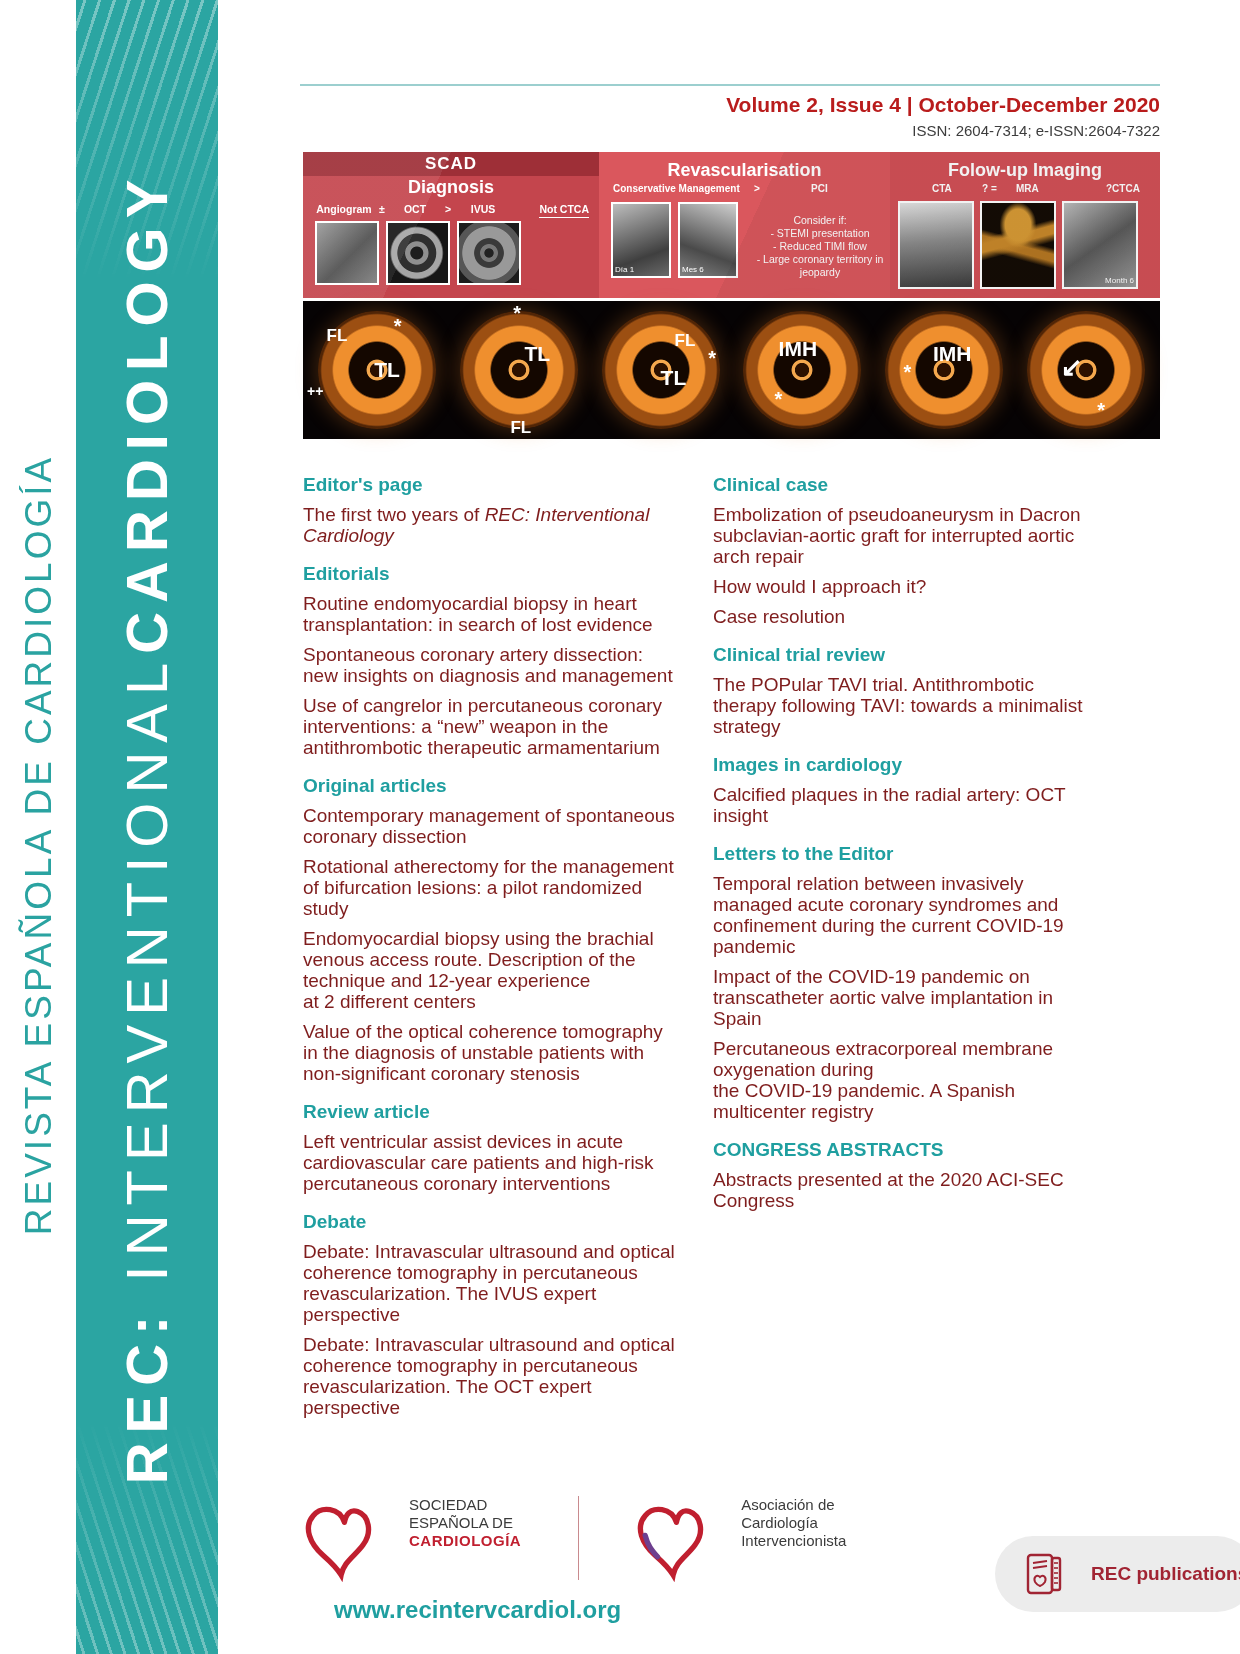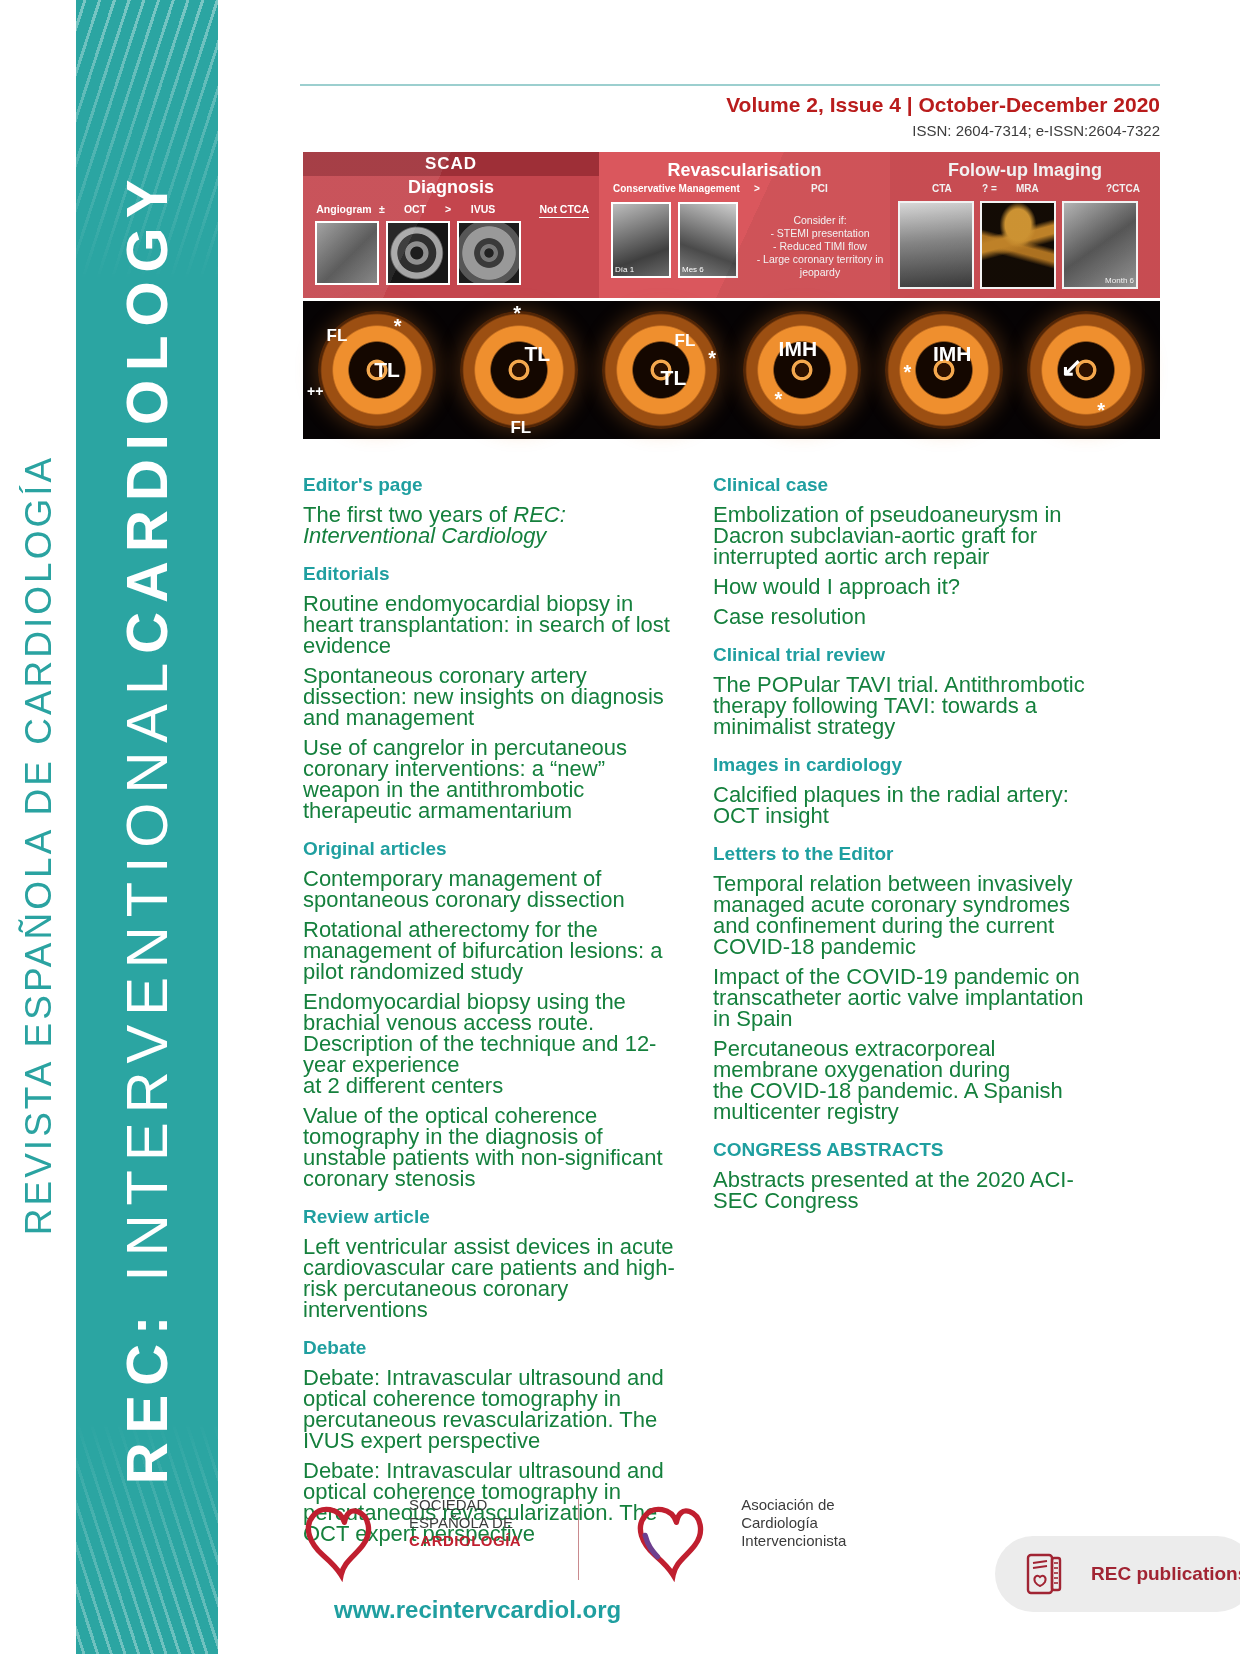--- a/index.html
+++ b/index.html
@@ -90,21 +90,21 @@
     background:radial-gradient(circle, #2b1000 0 8%, #f4a84e 9% 12%, #140700 13% 33%, #ef8f2e 35% 52%, #9c4f12 54% 66%, #512506 68% 80%, #1b0a00 82% 100%);
     box-shadow:0 0 20px 3px rgba(233,130,40,.25);}
   .olab{position:absolute;color:#fff;font-weight:bold;line-height:1;}
 
   
   .toc{position:absolute;left:303px;top:462px;width:860px;}
   .col-left{position:absolute;left:0;top:0;width:372px;}
   .col-right{position:absolute;left:410px;top:0;width:378px;}
   .toc h3{color:#1f9fa0;font-size:19px;font-weight:bold;margin:17px 0 8px;}
   .toc h3:first-child{margin-top:12px;}
-  .toc p{color:#15803d;font-size:22px;line-height:21px;margin:0 0 9px;white-space:pre-line;}
+  .toc p{color:#7f1d1d;font-size:19px;line-height:21px;margin:0 0 9px;white-space:pre-line;}
   .it{font-style:italic;}
 
   
   .footer-logos{position:absolute;left:300px;top:1496px;display:flex;align-items:flex-start;gap:31px;}
   .logo-heart{width:74px;height:92px;}
   .logo-text{font-size:15px;color:#3b3b3b;line-height:18px;margin-left:4px;}
   .sec-red{color:#c01f2f;font-weight:bold;letter-spacing:.5px;}
   .logo-divider{width:1px;height:84px;background:#c98a8e;margin:0 22px 0 26px;}
   .website{position:absolute;left:334px;top:1596px;color:#1f9fa0;font-weight:bold;font-size:24px;}
   .rec-pill{position:absolute;left:995px;top:1536px;width:260px;height:76px;background:#ececec;
@@ -264,24 +264,24 @@
     <p>How would I approach it?</p>
     <p>Case resolution</p>
 
     <h3>Clinical trial review</h3>
     <p>The POPular TAVI trial. Antithrombotic therapy following TAVI: towards a minimalist strategy</p>
 
     <h3>Images in cardiology</h3>
     <p>Calcified plaques in the radial artery: OCT insight</p>
 
     <h3>Letters to the Editor</h3>
-    <p>Temporal relation between invasively managed acute coronary syndromes and confinement during the current COVID-18 pandemic</p>
+    <p>Temporal relation between invasively managed acute coronary syndromes and confinement during the current COVID-19 pandemic</p>
     <p>Impact of the COVID-19 pandemic on transcatheter aortic valve implantation in Spain</p>
     <p>Percutaneous extracorporeal membrane oxygenation during
-the COVID-18 pandemic. A Spanish multicenter registry</p>
+the COVID-19 pandemic. A Spanish multicenter registry</p>
 
     <h3>CONGRESS ABSTRACTS</h3>
     <p>Abstracts presented at the 2020 ACI-SEC Congress</p>
   </div>
 </div>
 
 <div class="footer-logos">
   <svg class="logo-heart" viewBox="0 0 90 100">
     <path d="M54 26 C48 8 26 6 16 18 C4 32 12 52 28 66 C36 73 44 80 50 90 C53 74 68 66 77 53 C88 38 84 18 70 13 C61 10 56 16 54 26" fill="none" stroke="#c01f2f" stroke-width="6.5" stroke-linecap="round"></path>
   </svg>

